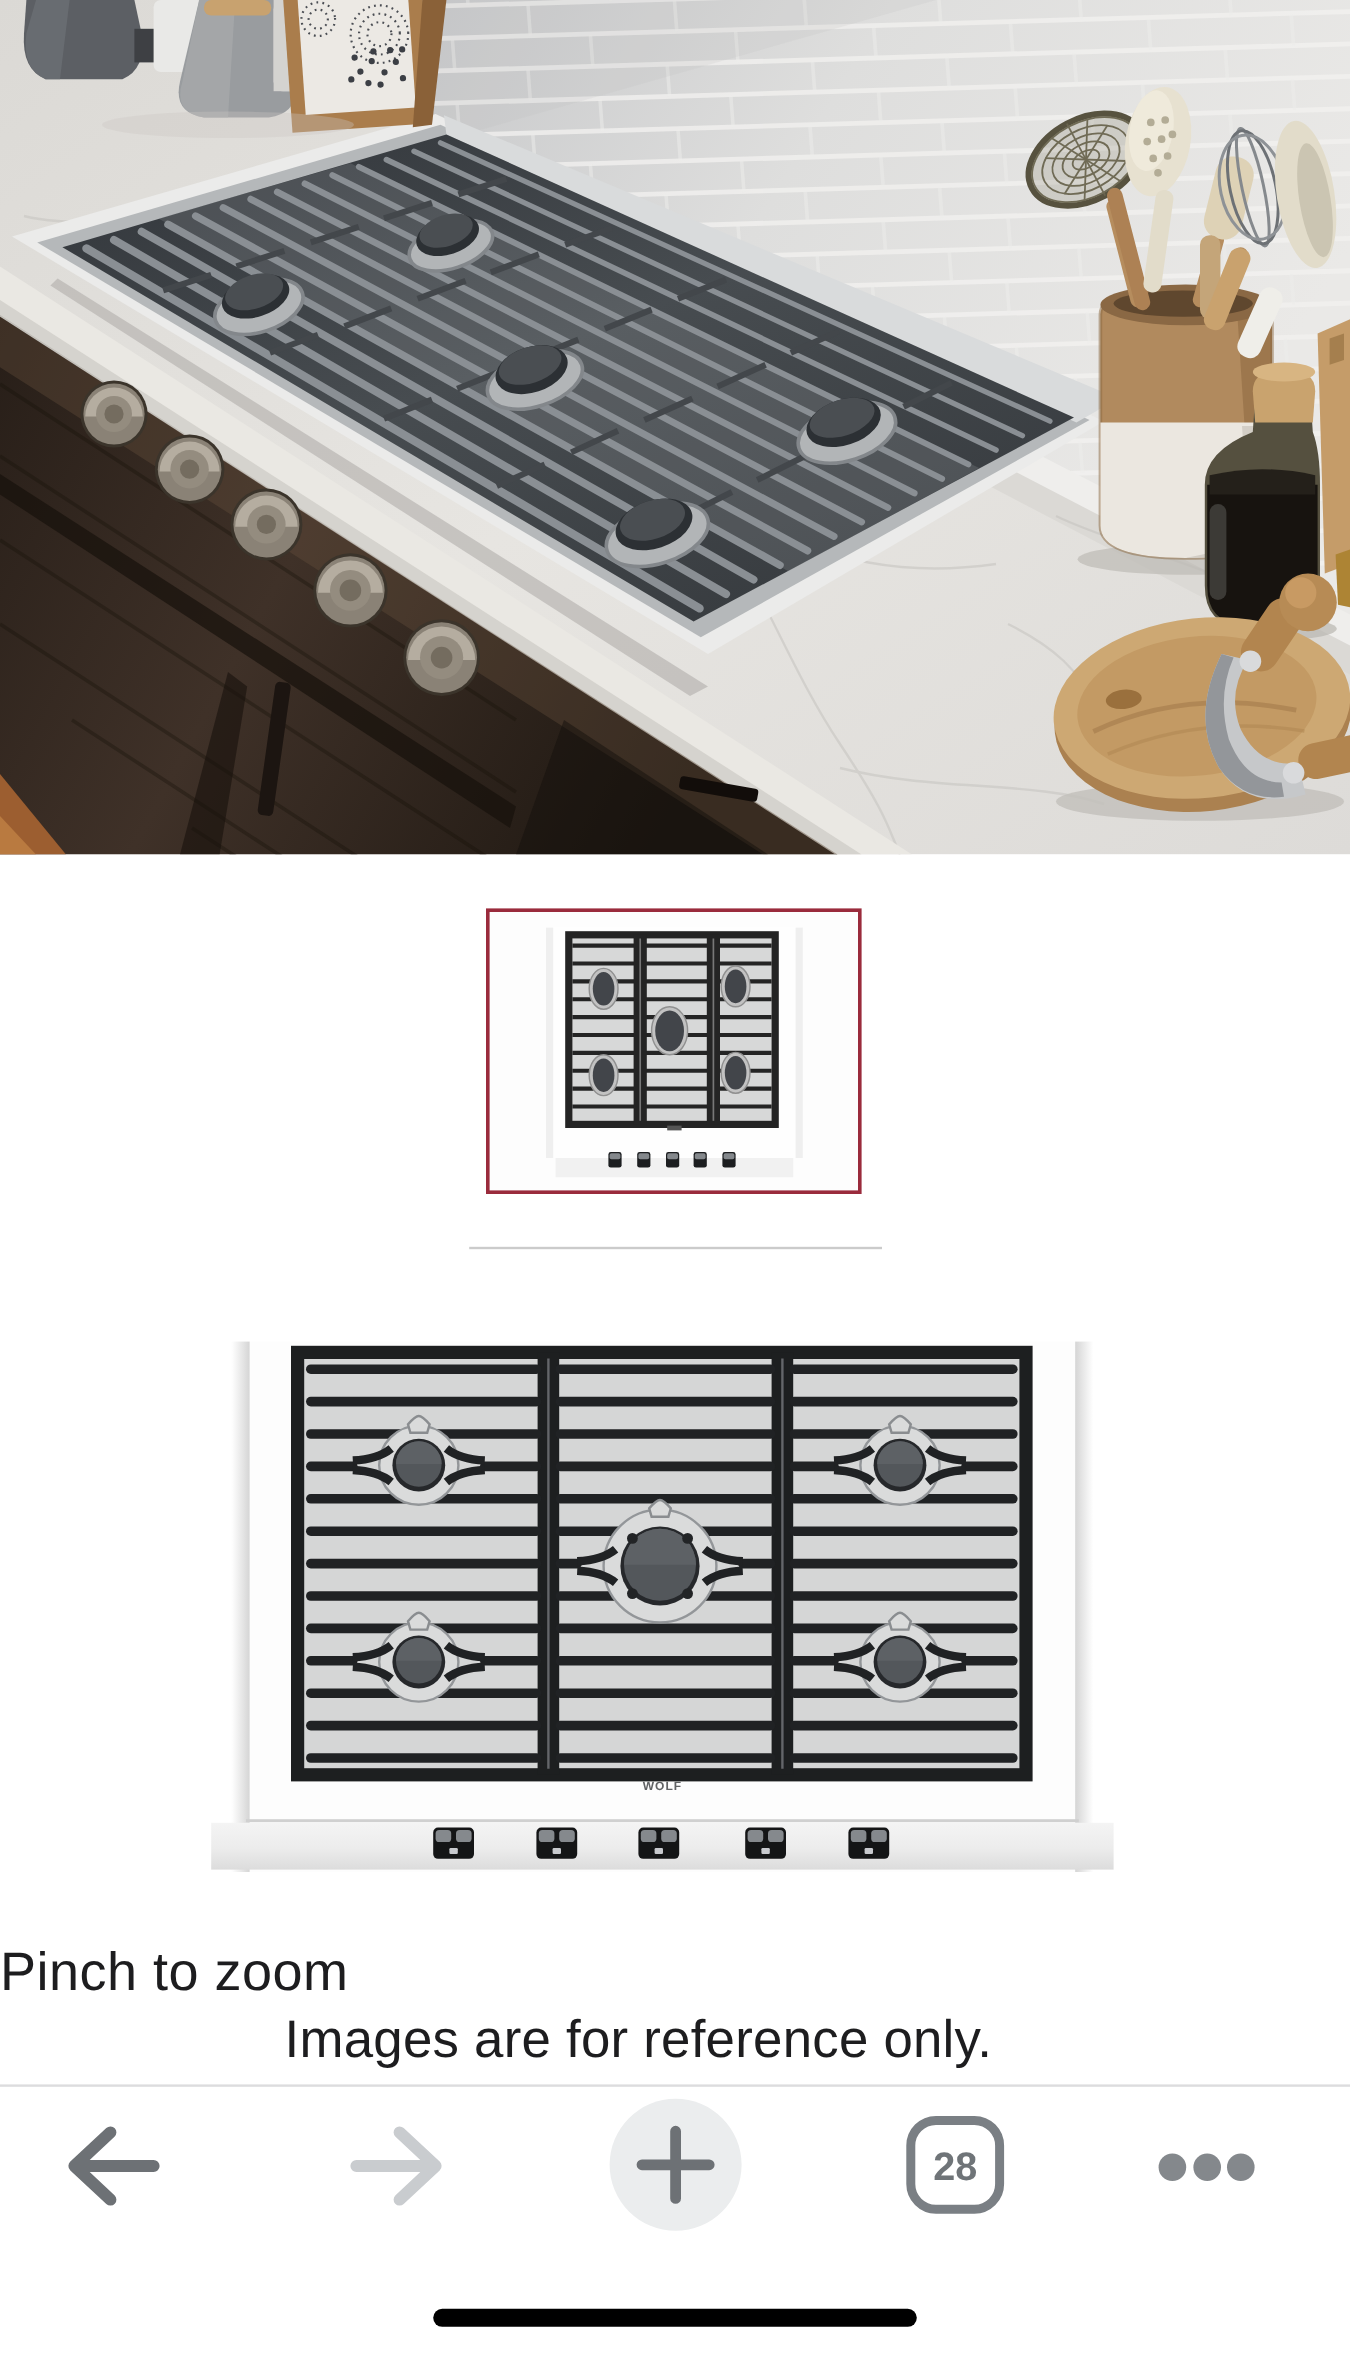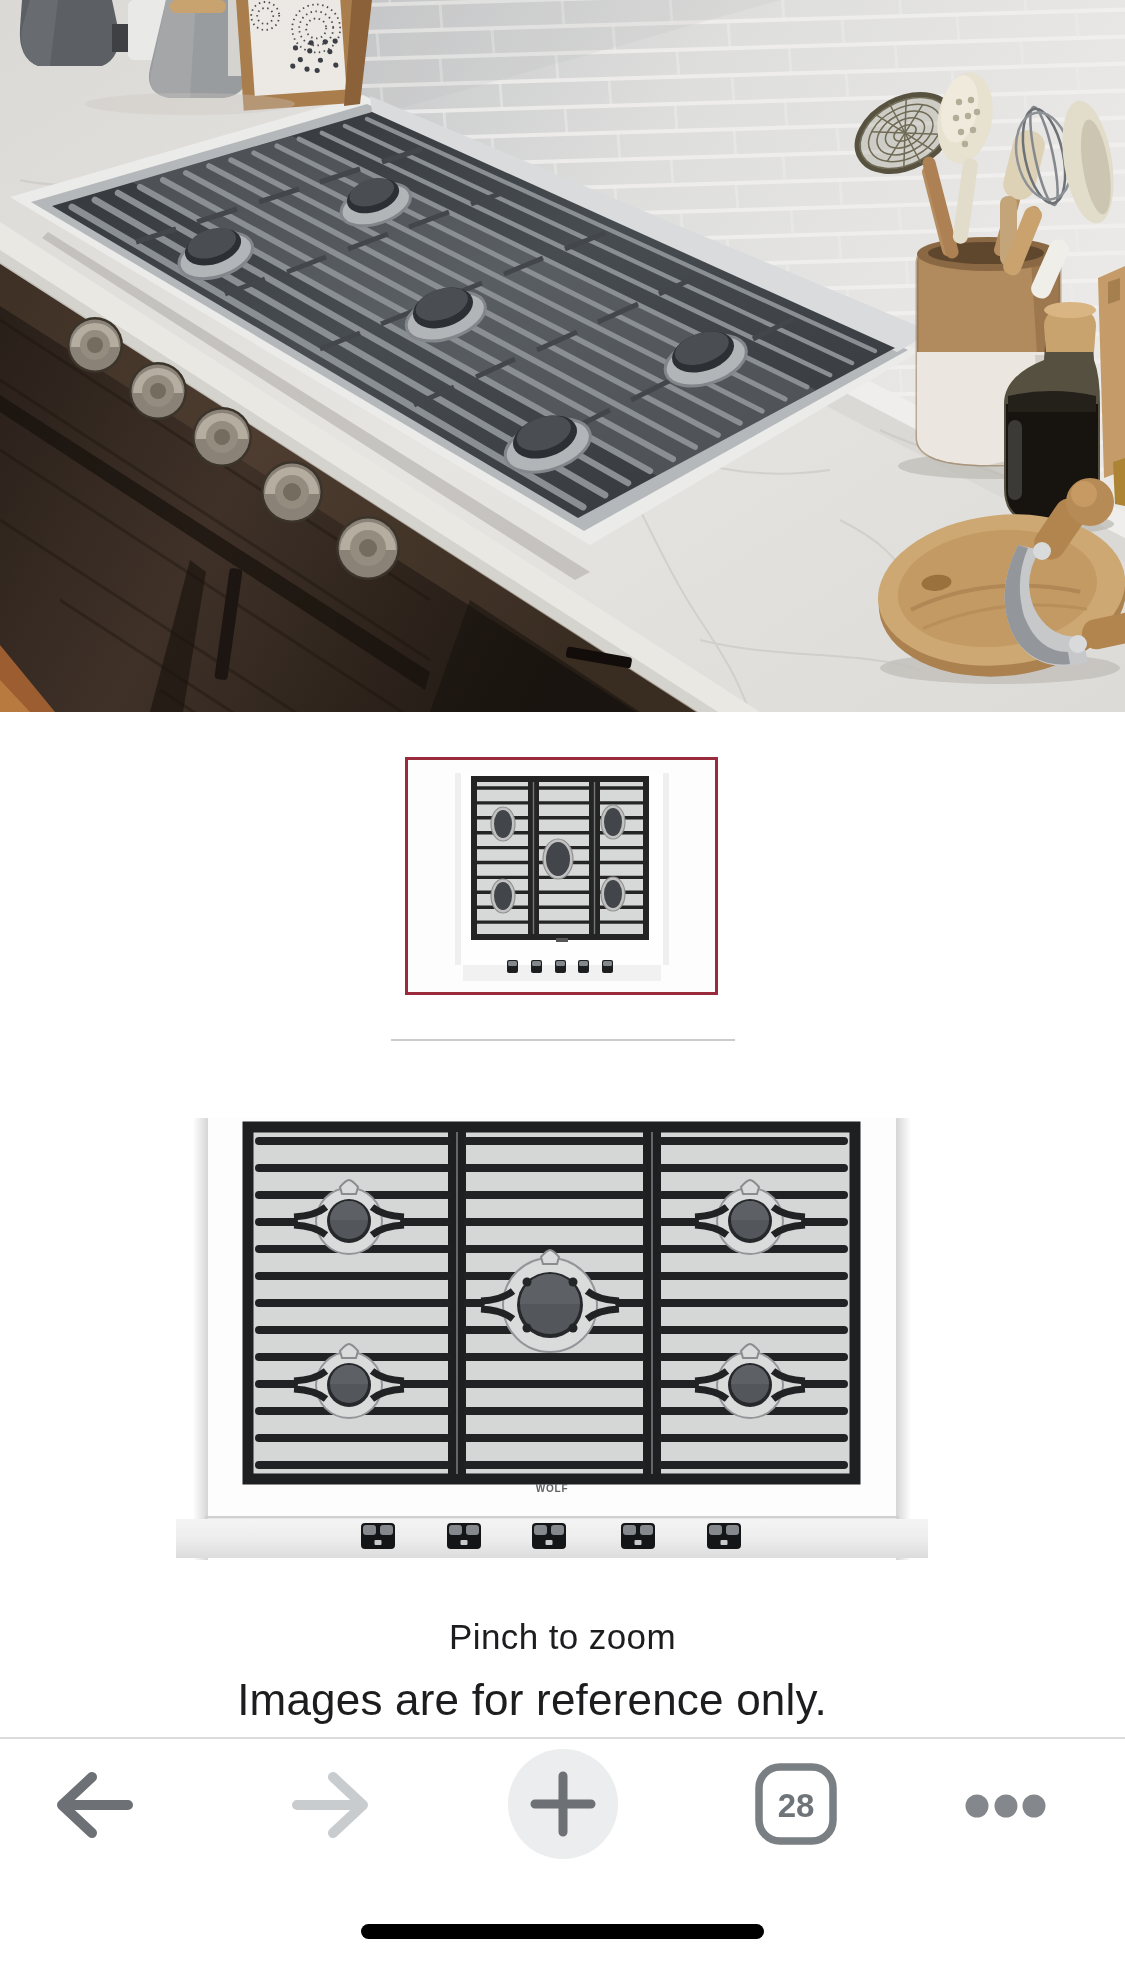--- a/index.html
+++ b/index.html
@@ -854,21 +854,21 @@
       <rect x="634.5" y="450" width="7" height="5" rx="1" fill="#c8cace"></rect>
     </g>
 <g>
       <rect x="707" y="433" width="34" height="26" rx="4" fill="#141516"></rect>
       <rect x="709" y="435" width="13" height="10" rx="3" fill="#85898d"></rect>
       <rect x="726" y="435" width="13" height="10" rx="3" fill="#85898d"></rect>
       <rect x="720.5" y="450" width="7" height="5" rx="1" fill="#c8cace"></rect>
     </g>
 </svg>
 
-<div class="abs" style="left:0;top:1617px;width:1125px;text-align:center;font-size:35px;color:#1d1d1f;letter-spacing:0.4px;">Pinch to zoom</div>
+<div class="abs" style="left:0;top:1617px;width:1125px;font-size:45px;color:#1d1d1f;letter-spacing:0.4px;">Pinch to zoom</div>
 
 <div class="abs" style="left:0;top:1675px;width:1064px;text-align:center;font-size:44px;color:#1d1d1f;letter-spacing:0.2px;">Images are for reference only.</div>
 
 <div class="abs" style="left:0;top:1737px;width:1125px;height:2px;background:#dcdcde;"></div>
 
 <svg class="abs" style="left:0;top:1739px" width="1125" height="140" viewBox="0 0 1125 140">
 
 <g stroke="#6d7175" stroke-width="10" stroke-linecap="round" stroke-linejoin="round" fill="none">
 <path d="M 128 66 L 64 66 M 92 38 L 62 66 L 92 94"></path>
 </g>

